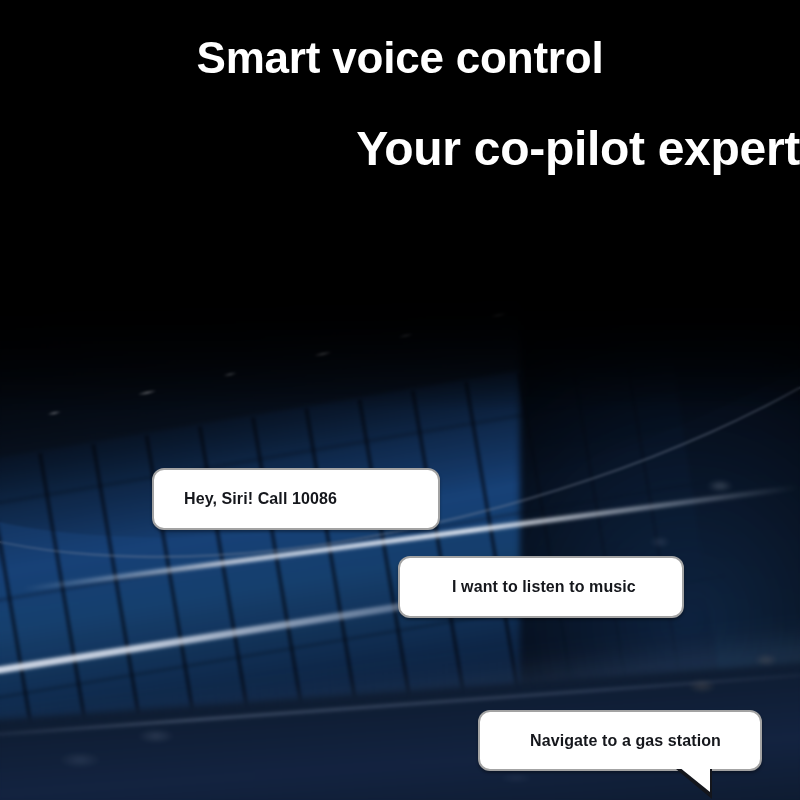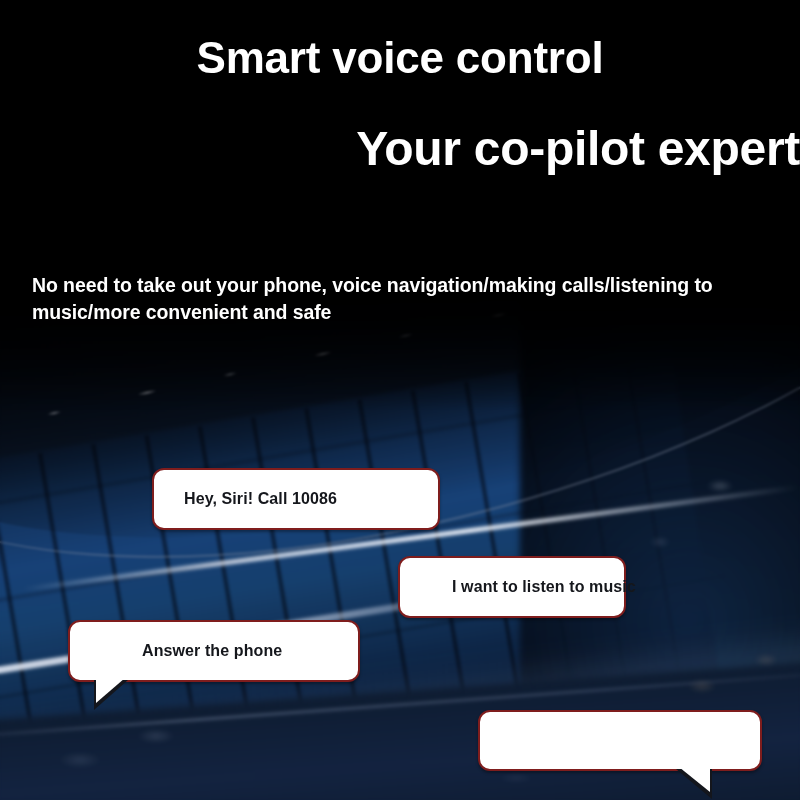--- a/index.html
+++ b/index.html
@@ -208,37 +208,37 @@
     font-size: 19.5px;
     font-weight: bold;
     line-height: 27px;
     letter-spacing: -0.1px;
   }
 
   
   .bubble {
     position: absolute;
     background: #ffffff;
-    border: 2px solid #7f1d1d;
+    border: 2px solid #a3a3a3;
     border-radius: 12px;
     box-sizing: border-box;
     display: flex;
     align-items: center;
     box-shadow: 0 2px 3px rgba(0,0,0,.35);
   }
   .bubble .btext {
     color: #15171c;
     font-size: 16px;
     font-weight: bold;
     letter-spacing: 0.1px;
     white-space: nowrap;
   }
   .b1 { left: 152px; top: 468px; width: 288px; height: 62px; }
   .b1 .btext { margin-left: 30px; }
-  .b2 { left: 398px; top: 556px; width: 228px; height: 62px; }
+  .b2 { left: 398px; top: 556px; width: 286px; height: 62px; }
   .b2 .btext { margin-left: 52px; }
   .b3 { left: 68px; top: 620px; width: 292px; height: 62px; }
   .b3 .btext { margin-left: 72px; }
   .b4 { left: 478px; top: 710px; width: 284px; height: 61px; }
   .b4 .btext { margin-left: 50px; }
 
   
   .tail { position: absolute; width: 0; height: 0; }
   
   .b3 .tail-border {
@@ -290,34 +290,29 @@
   </div>
 
   <div class="header-black"></div>
   <div class="top-fade"></div>
 
   <div class="title-wrap">
     <div class="title-1">Smart voice control</div>
     <div class="title-2">Your co-pilot expert</div>
   </div>
 
-  <div class="subtitle">No need to take out your phone, voice navigation/making calls/listening to music/more convenient and safe</div>
 
   <div class="bubble b1">
     <span class="btext">Hey, Siri! Call 10086</span>
   </div>
 
   <div class="bubble b2">
     <span class="btext">I want to listen to music</span>
   </div>
 
-  <div class="bubble b3">
-    <span class="btext">Answer the phone</span>
+
+  <div class="bubble b4">
+    <span class="btext">Navigate to a gas station</span>
     <span class="tail tail-border"></span>
     <span class="tail tail-fill"></span>
   </div>
 
-  <div class="bubble b4">
-    <span class="tail tail-border"></span>
-    <span class="tail tail-fill"></span>
-  </div>
-
 </div>
 
 </body></html>

